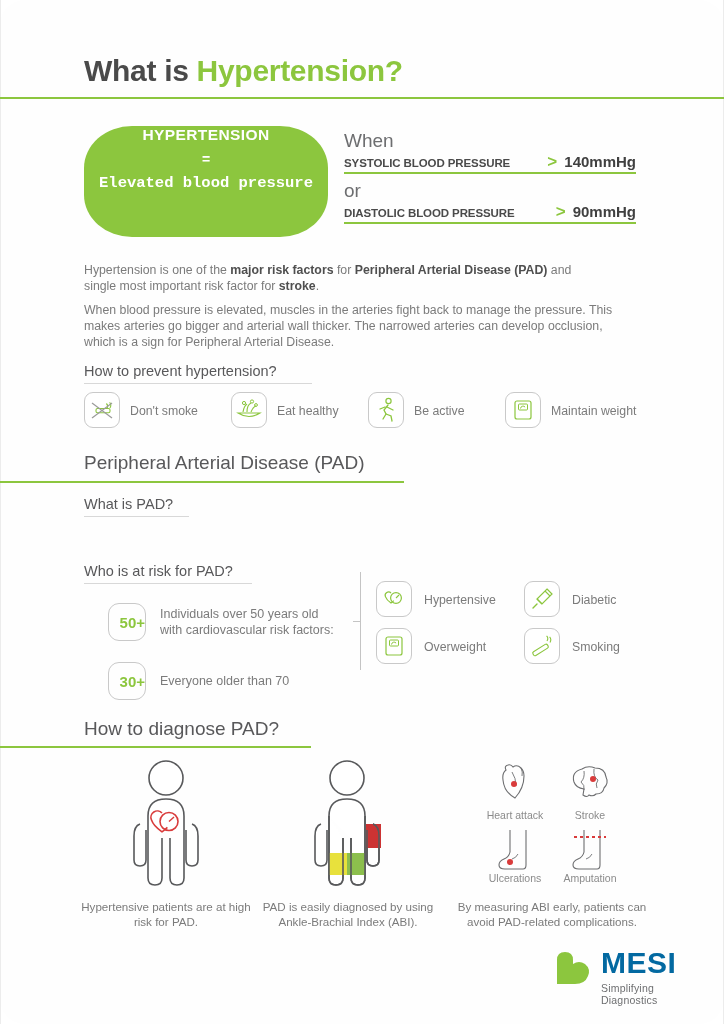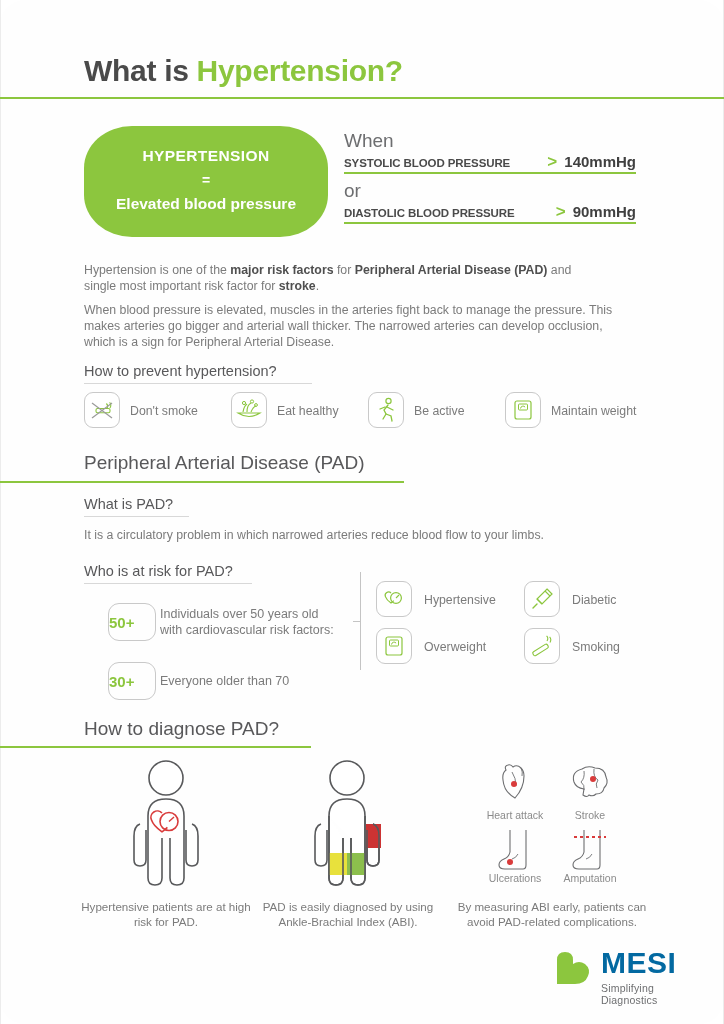--- a/index.html
+++ b/index.html
@@ -38,23 +38,23 @@
   .rule-thin { position: absolute; height: 1px; background: #d8d8d8; }
 
   
   .hyper-box {
     position: absolute; left: 84px; top: 126px;
     width: 244px; height: 111px;
     background: #8cc63e;
     border-radius: 48px 48px 48px 48px / 42px 42px 42px 42px;
     color: #fff; text-align: center;
   }
-  .hyper-box .l1 { font-size: 15.5px; font-weight: bold; letter-spacing: .4px; margin-top: 21px; }
+  .hyper-box .l1 { font-size: 15.5px; font-weight: bold; letter-spacing: .4px; }
   .hyper-box .l2 { font-size: 14px; font-weight: bold; margin-top: 7px; }
-  .hyper-box .l3 { font-size: 15.5px; font-weight: bold; margin-top: 7px; }
+  .hyper-box .l3 { font-size: 15.5px; font-weight: bold; margin-top: 7px; font-family: Liberation Mono, monospace; }
 
   
   .when-block { position: absolute; left: 344px; top: 130px; width: 292px; }
   .when-word { font-size: 19px; color: #6d6e70; font-weight: normal; }
   .bp-row {
     display: flex; align-items: baseline;
     border-bottom: 2px solid #8cc63e;
     padding-bottom: 2px; margin-top: 1px;
   }
   .bp-label { font-size: 11.5px; font-weight: bold; color: #4a4a4a; letter-spacing: -0.1px; }
@@ -74,23 +74,23 @@
     border: 1px solid #c9c9c9; border-radius: 9px;
     background: #fff;
   }
   .tile svg { display: block; }
   .tile-label {
     position: absolute; font-size: 12.3px; color: #7b7b7b; white-space: nowrap;
   }
 
   
   .badge {
-    position: absolute; width: 48px; height: 38px;
+    position: absolute; width: 38px; height: 38px;
     border: 1px solid #c9c9c9; border-radius: 11px;
-    display: flex; align-items: center; justify-content: flex-start;
+    display: flex; align-items: center; justify-content: flex-end;
   }
   .badge span { font-size: 15px; font-weight: bold; color: #8cc63e; }
   .badge-text { position: absolute; font-size: 12.5px; line-height: 16px; color: #7b7b7b; }
 
   
   .bracket { position: absolute; width: 1px; background: #c4c4c4; }
   .bracket-tick { position: absolute; height: 1px; width: 7px; background: #c4c4c4; }
 
   
   .fig { position: absolute; }
@@ -198,21 +198,20 @@
       <path d="M14.5 15.5 a2.6 2.6 0 0 1 4.6 -1.4" fill="none" stroke="#8cc63e" stroke-width="1"></path>
     </svg>
   </div>
   <div class="tile-label" style="left:551px; top:404px;">Maintain weight</div>
 
   <div class="h2" style="left:84px; top:452px;">Peripheral Arterial Disease (PAD)</div>
   <div class="rule-part" style="left:0; top:481px; width:404px;"></div>
 
   <div class="h3" style="left:84px; top:496px;">What is PAD?</div>
   <div class="rule-thin" style="left:84px; top:516px; width:105px;"></div>
-  <div class="para" style="left:84px; top:527px; width:560px;">It is a circulatory problem in which narrowed arteries reduce blood flow to your limbs.</div>
 
   <div class="h3" style="left:84px; top:563px;">Who is at risk for PAD?</div>
   <div class="rule-thin" style="left:84px; top:583px; width:168px;"></div>
 
   <div class="badge" style="left:108px; top:603px;">
     <span>50+</span>
   </div>
   <div class="badge-text" style="left:160px; top:606px; width:180px;">Individuals over 50 years old with cardiovascular risk factors:</div>
 
   <div class="badge" style="left:108px; top:662px;">

